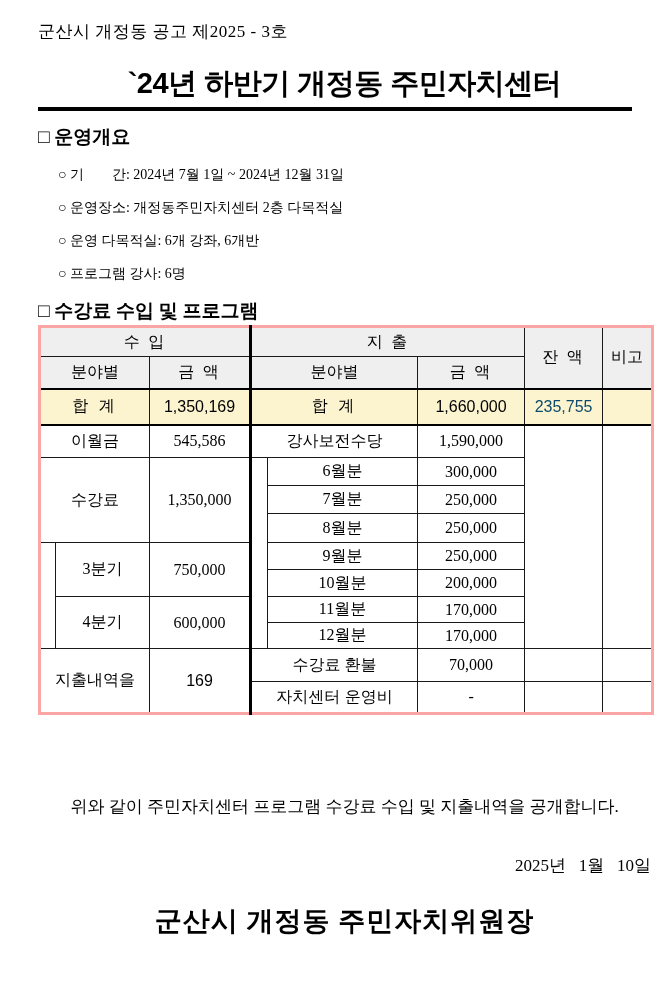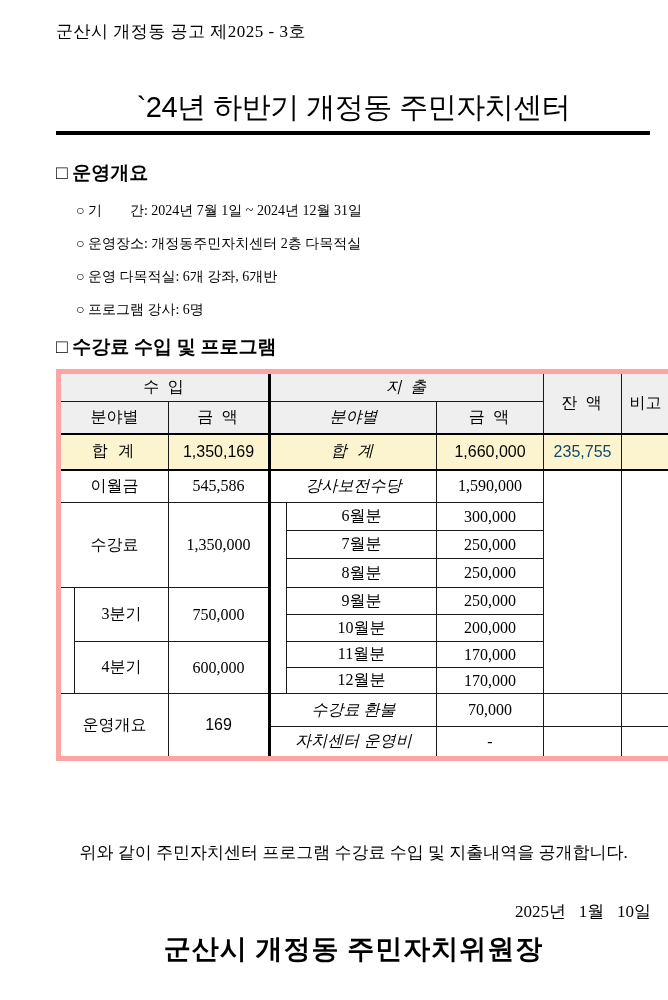--- a/index.html
+++ b/index.html
@@ -4,62 +4,62 @@
 <style>
   html, body {
     margin: 0; padding: 0;
     background: #ffffff;
     width: 668px;
   }
   .page {
     position: relative;
     width: 668px; height: 1000px;
     box-sizing: border-box;
-    padding: 22px 17px 0 56px;
+    padding: 22px 17px 0 38px;
     background: #fff;
     font-family: "Liberation Serif", "DejaVu Serif", serif;
     color: #000;
   }
   .doc-number {
     font-size: 17px; line-height: 20px;
     letter-spacing: 0.5px;
     white-space: pre;
   }
   .title-block {
-    margin-top: 48px;
-    text-align: center;
-    font-family: "Liberation Sans", "DejaVu Sans", sans-serif;
-    font-weight: 400;
+    margin-top: 24px;
+    text-align: center;
+    font-family: "Liberation Sans", "DejaVu Sans", sans-serif;
+    font-weight: 700;
     font-size: 29px; line-height: 35px;
     letter-spacing: -0.5px;
   }
   .title-rule {
     margin-top: 6px;
     width: 594px; height: 4px;
     background: #000;
   }
   .section-heading {
     font-size: 19px; line-height: 23px;
     font-weight: bold;
     white-space: pre;
   }
-  .heading-overview { margin-top: 26px; }
+  .heading-overview { margin-top: 14px; }
   .bullet-list { margin-top: 10px; padding-left: 20px; }
   .bullet {
     font-size: 14px; line-height: 33px;
     white-space: pre;
   }
   .heading-ledger { margin-top: 9px; }
 
   table.ledger {
-    margin-top: 11px;
+    margin-top: 3px;
     border-collapse: collapse;
     table-layout: fixed;
     width: 613px;
-    border: 5px solid #fca5a5;
+    border: 3px solid #fca5a5;
   }
   table.ledger td, table.ledger th {
     border: 1px solid #1a1a1a;
     padding: 0;
     overflow: hidden;
     vertical-align: middle;
     text-align: center;
     font-size: 16px;
     font-weight: normal;
   }
@@ -78,38 +78,38 @@
   }
   .g {
     font-family: "Liberation Sans", "DejaVu Sans", sans-serif;
     font-weight: bold;
     font-size: 16px;
   }
   .serif { font-family: "Liberation Serif", "DejaVu Serif", serif; }
   .amt { text-align: right; padding-right: 8px; }
   .left { text-align: left; padding-left: 6px; }
   .red { color: #0c4a6e; }
-  .bl-thick { border-left: 3px solid #000 !important; font-style: italic; }
+  .bl-thick { border-left: 3px solid #000 !important; }
   .bb2 { border-bottom: 2px solid #000 !important; }
   .total-label { letter-spacing: 3px; }
 
   .closing-note {
     margin-top: 81px;
     text-align: center;
     font-size: 17px; line-height: 21px;
   }
   .doc-date {
     margin-top: 37px;
     text-align: right;
     font-size: 17px;
     white-space: pre;
     font-family: Liberation Serif, serif;
   }
   .signature {
-    margin-top: 8px;
+    margin-top: 26px;
     text-align: center;
     font-weight: bold;
     font-size: 27px;
     letter-spacing: 1px;
   }
 </style>
 </head>
 <body>
 
 <div class="page">
@@ -201,21 +201,21 @@
       <td class="serif" rowspan="2">4분기</td>
       <td class="amt serif" rowspan="2">600,000</td>
       <td class="serif">11월분</td>
       <td class="amt serif">170,000</td>
     </tr>
     <tr style="height:26px">
       <td class="serif">12월분</td>
       <td class="amt serif">170,000</td>
     </tr>
     <tr style="height:33px">
-      <td class="serif" colspan="2" rowspan="2">운영개요</td>
+      <td class="serif" colspan="2" rowspan="2">지출내역을</td>
       <td class="amt g" rowspan="2">169</td>
       <td class="serif bl-thick" colspan="2">수강료 환불</td>
       <td class="amt serif">70,000</td>
       <td></td>
       <td></td>
     </tr>
     <tr style="height:32px">
       <td class="g left bl-thick" colspan="2">자치센터 운영비</td>
       <td class="amt serif">-</td>
       <td></td>

